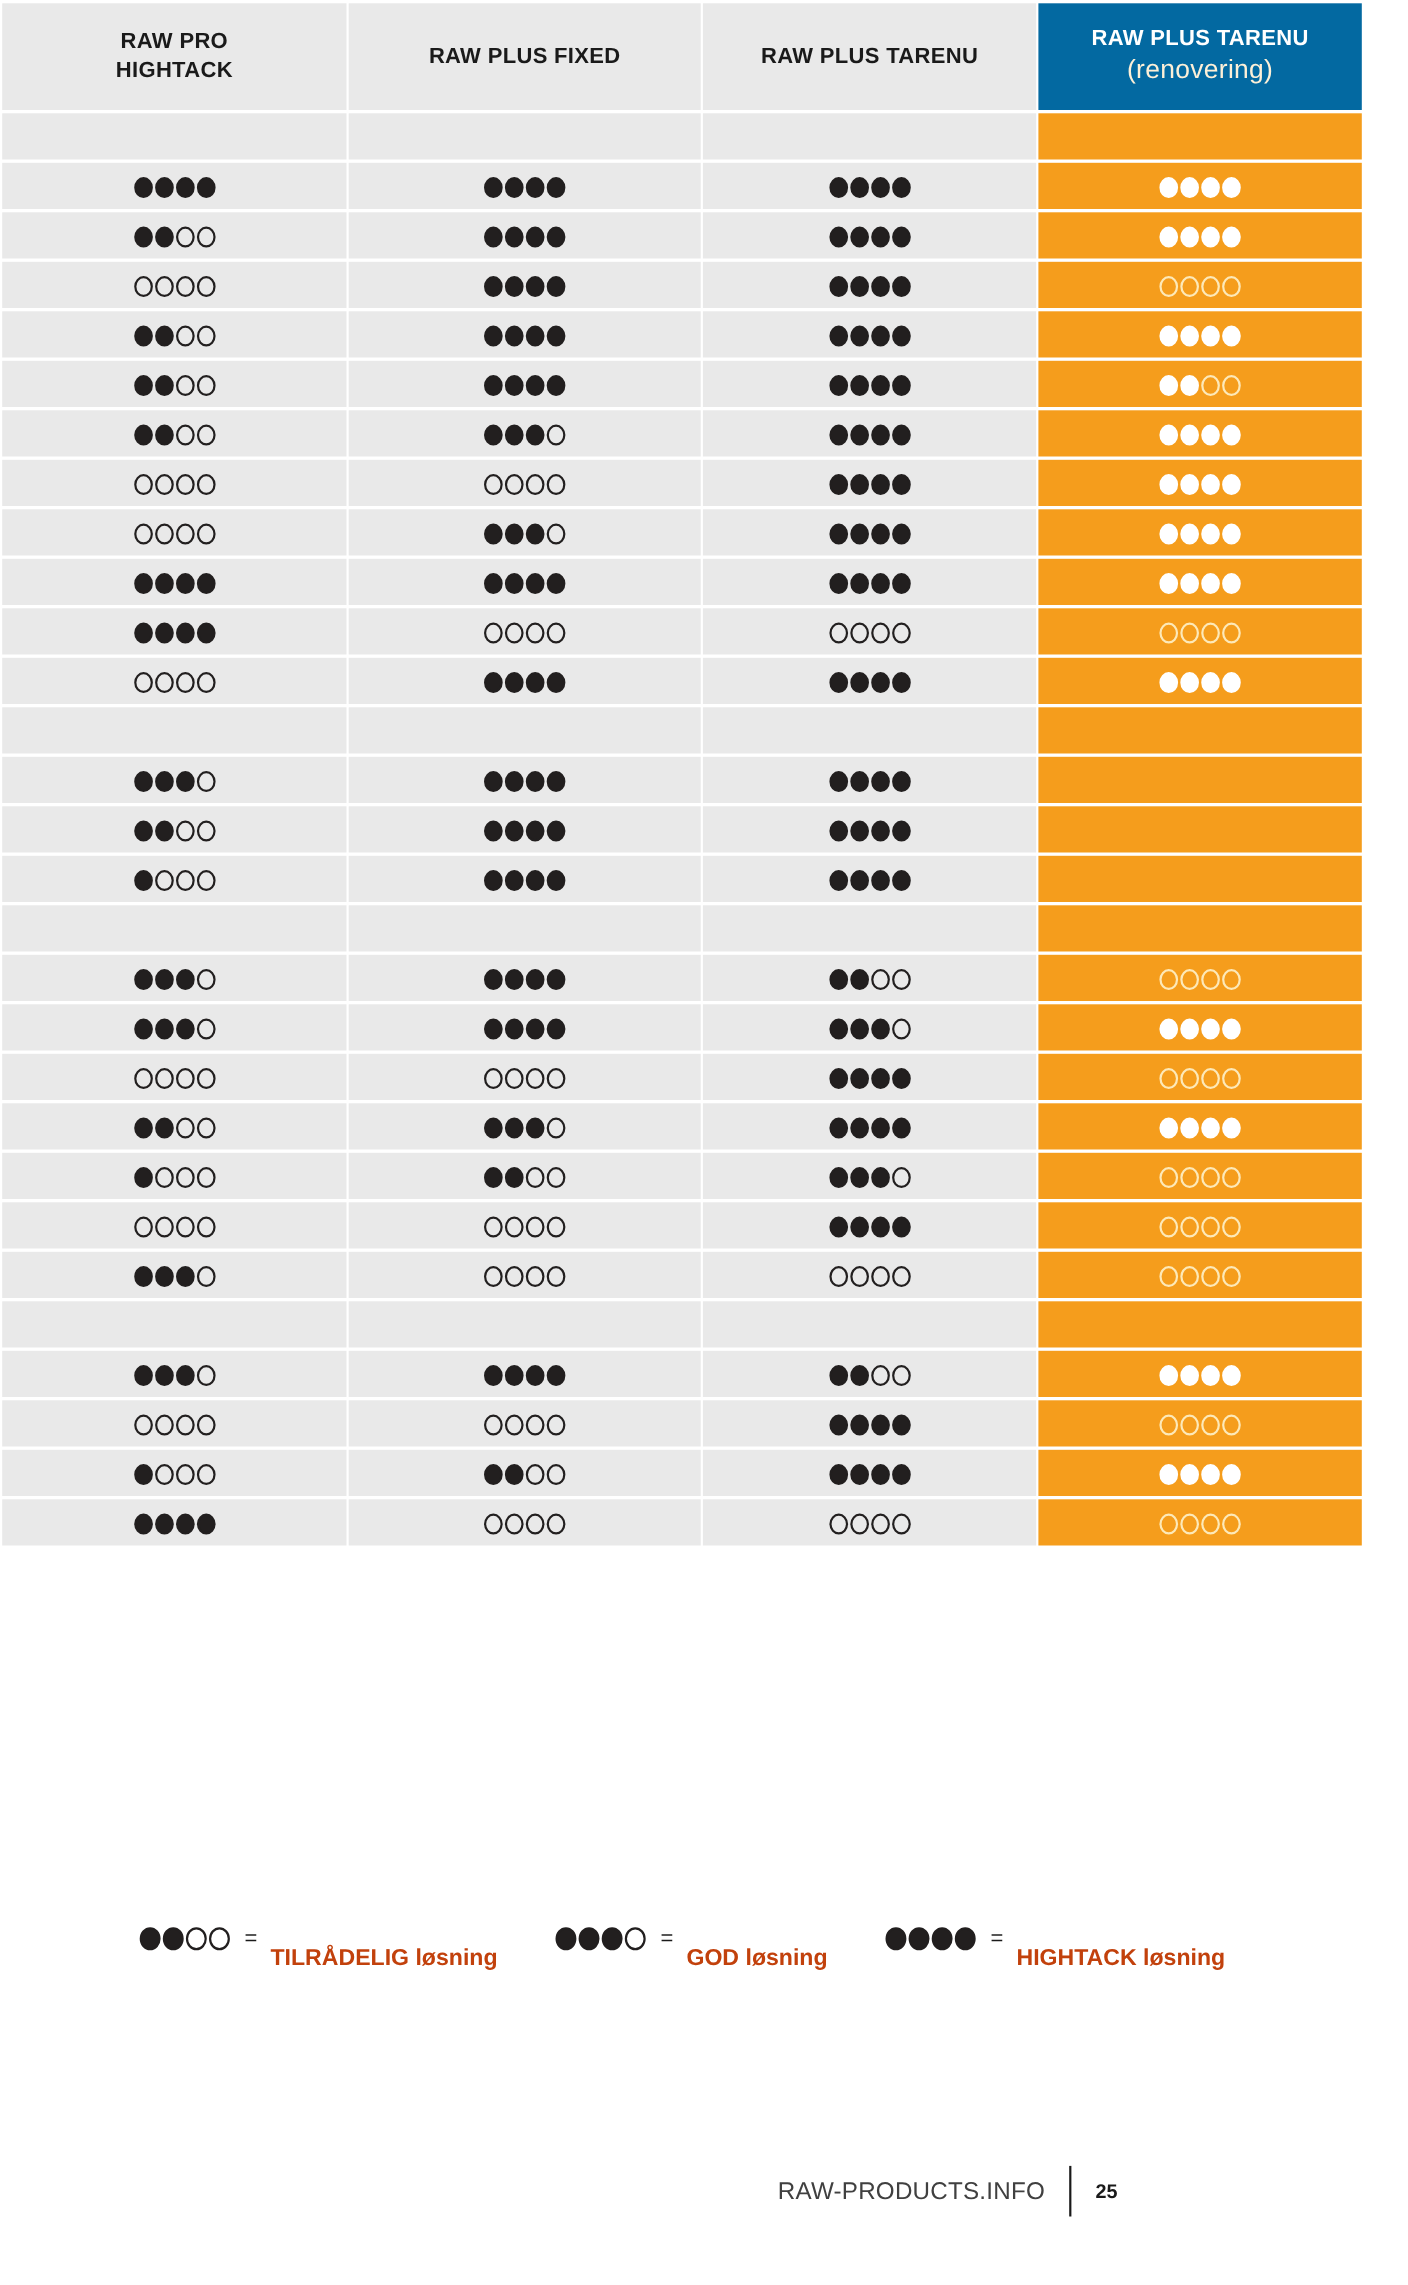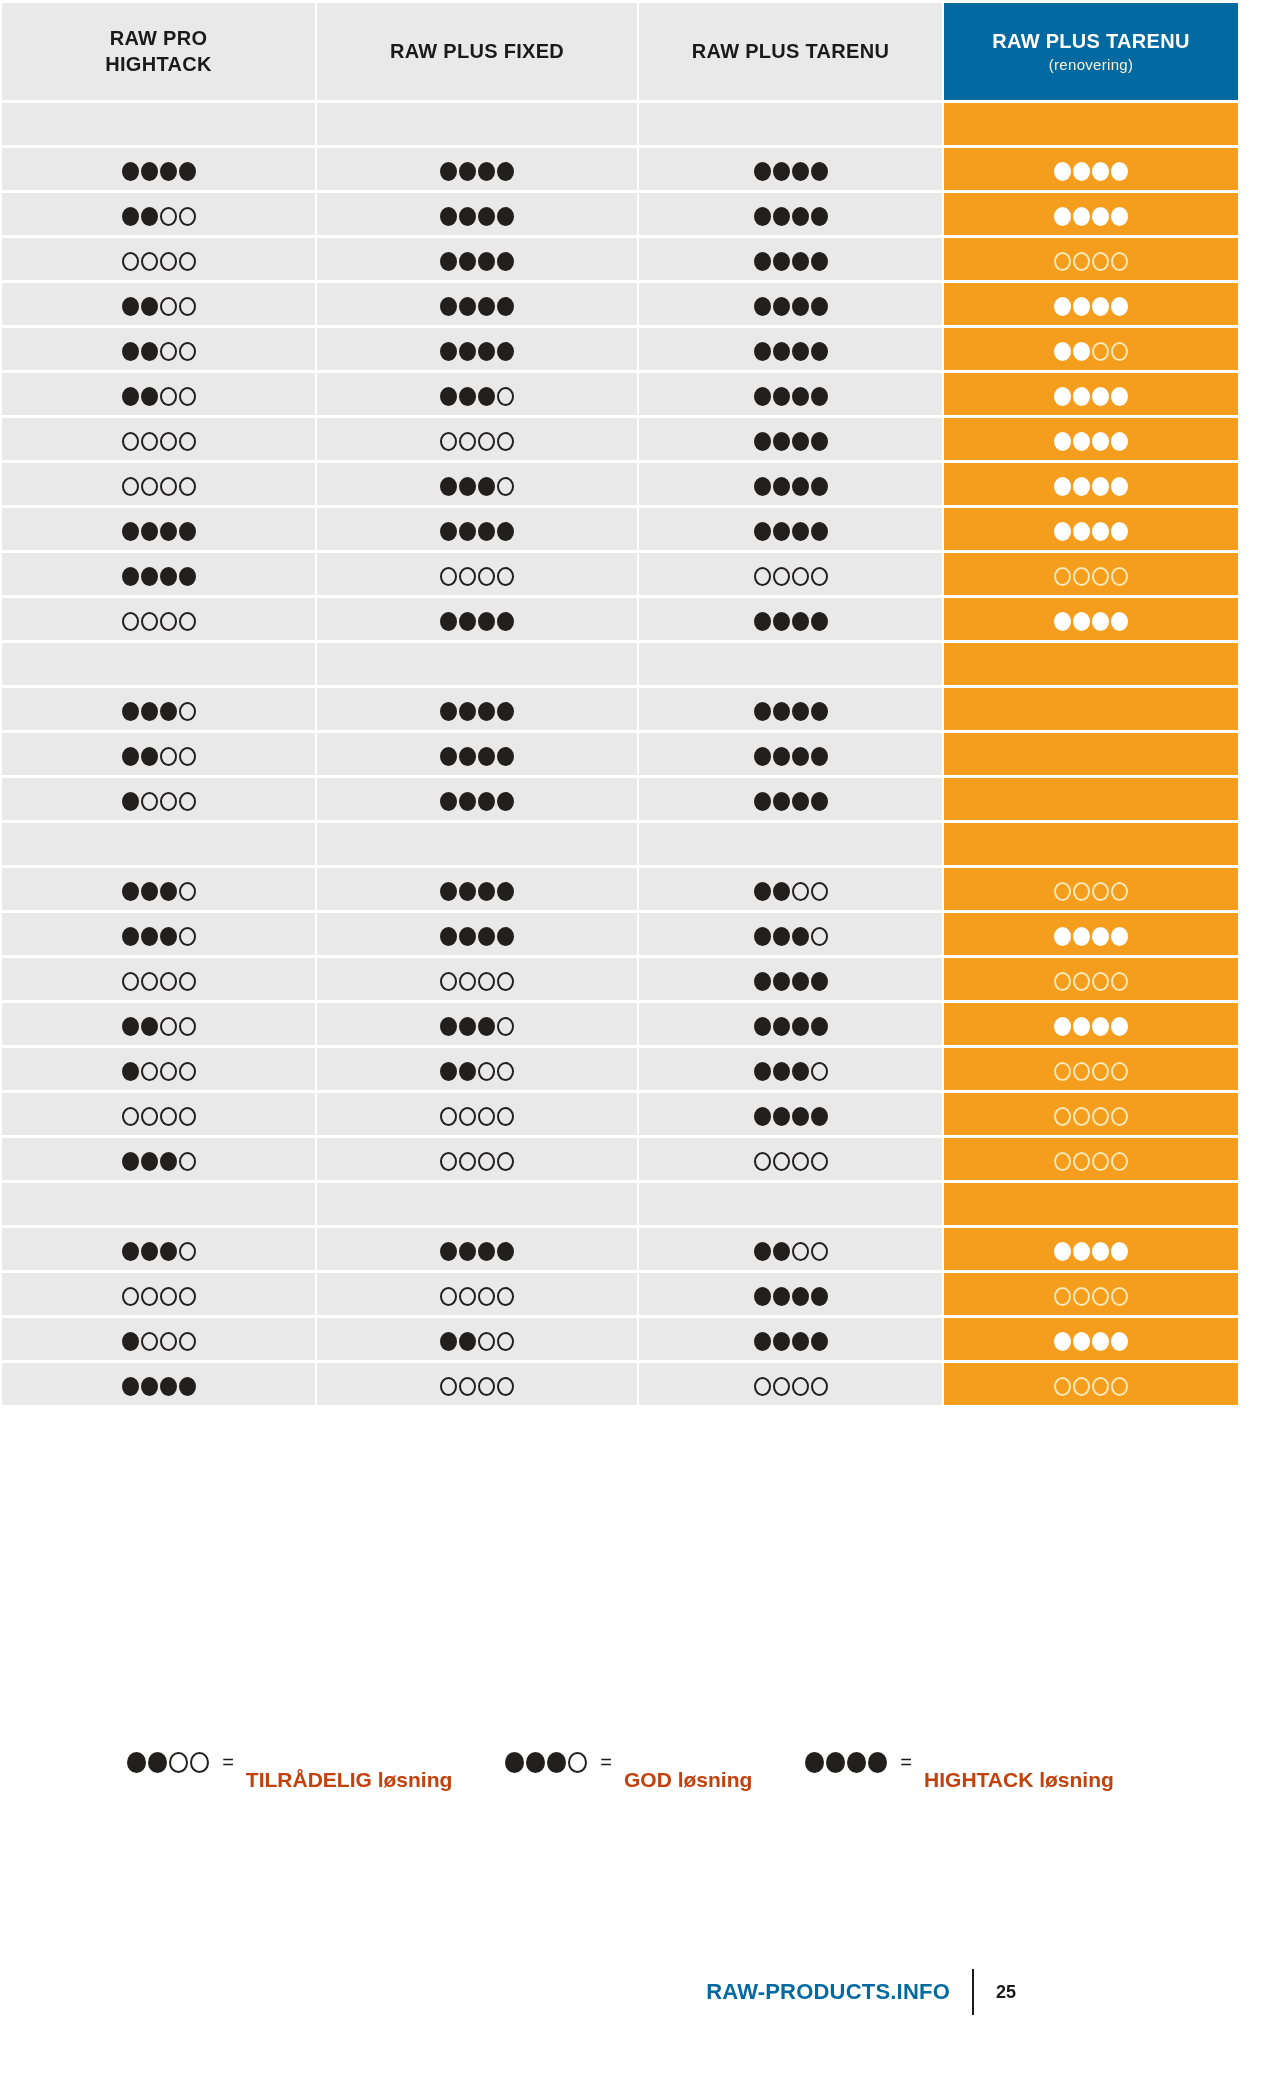--- a/index.html
+++ b/index.html
@@ -50,21 +50,21 @@
     padding:0 6px;
     box-sizing:border-box;
   }
   th.head.accent{
     background:#0369a1;
     color:#ffffff;
   }
   th.head.accent .sub{
     display:block;
     font-weight:normal;
-    font-size:15px;
+    font-size:24px;
     color:#fdf0d8;
     margin-top:0;
   }
 
   td.cell{
     background:#e9e9e9;
     height:42px;
     padding:0;
     text-align:center;
     vertical-align:middle;
@@ -134,22 +134,22 @@
   .footer{
     position:absolute;
     right:40px;
     top:1968px;
     display:flex;
     align-items:center;
     height:48px;
   }
   .footer-site{
     font-size:22px;
-    font-weight:bold;
-    color:#0369a1;
+    font-weight:normal;
+    color:#404040;
     letter-spacing:0.2px;
     padding-right:22px;
   }
   .footer-rule{
     width:2px;
     height:46px;
     background:#1a1a1a;
   }
   .footer-page{
     font-size:18px;

